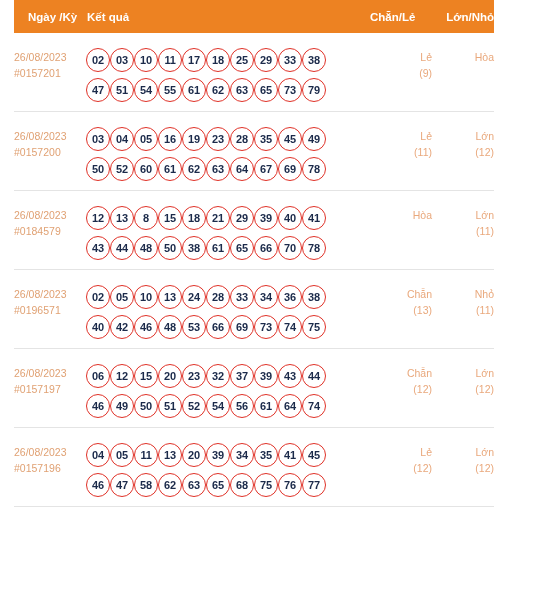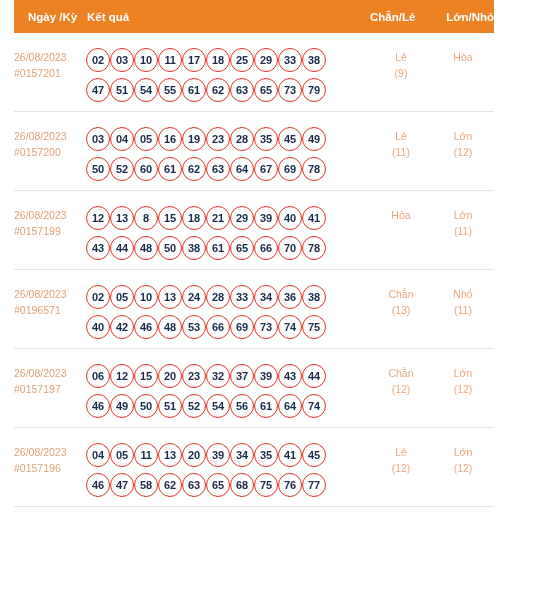--- a/index.html
+++ b/index.html
@@ -91,21 +91,21 @@
     box-sizing: border-box;
     letter-spacing: -0.2px;
   }
 
   .cell-parity, .cell-size {
     width: 62px;
     flex: 0 0 62px;
     color: #e9a87c;
     font-size: 10.5px;
     line-height: 16px;
-    text-align: center;
+    text-align: right;
     padding-top: 1px;
   }
   .cell-parity .cnt, .cell-size .cnt { display: block; }
 </style>
 </head>
 <body>
 
 <div class="results-panel">
 
   <div class="table-header">
@@ -172,21 +172,21 @@
             <div class="ball">64</div>
             <div class="ball">67</div>
             <div class="ball">69</div>
             <div class="ball">78</div>
           </div>
         </div>
         <div class="cell-parity"><span>Lẻ</span><span class="cnt">(11)</span></div>
         <div class="cell-size"><span>Lớn</span><span class="cnt">(12)</span></div>
       </div>
       <div class="row">
-        <div class="cell-date"><span>26/08/2023</span><span class="kyline">#0157199</span></div>
+        <div class="cell-date"><span>26/08/2023</span><span class="kyline">#0184579</span></div>
         <div class="cell-result">
           <div class="ball-line">
             <div class="ball">12</div>
             <div class="ball">13</div>
             <div class="ball">8</div>
             <div class="ball">15</div>
             <div class="ball">18</div>
             <div class="ball">21</div>
             <div class="ball">29</div>
             <div class="ball">39</div>

